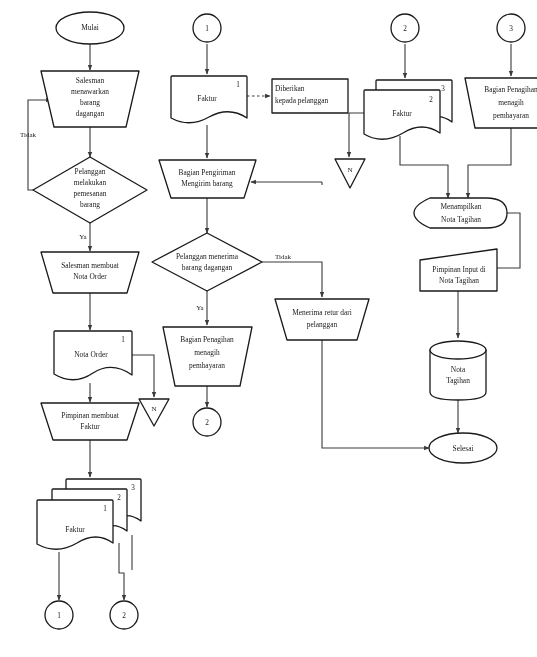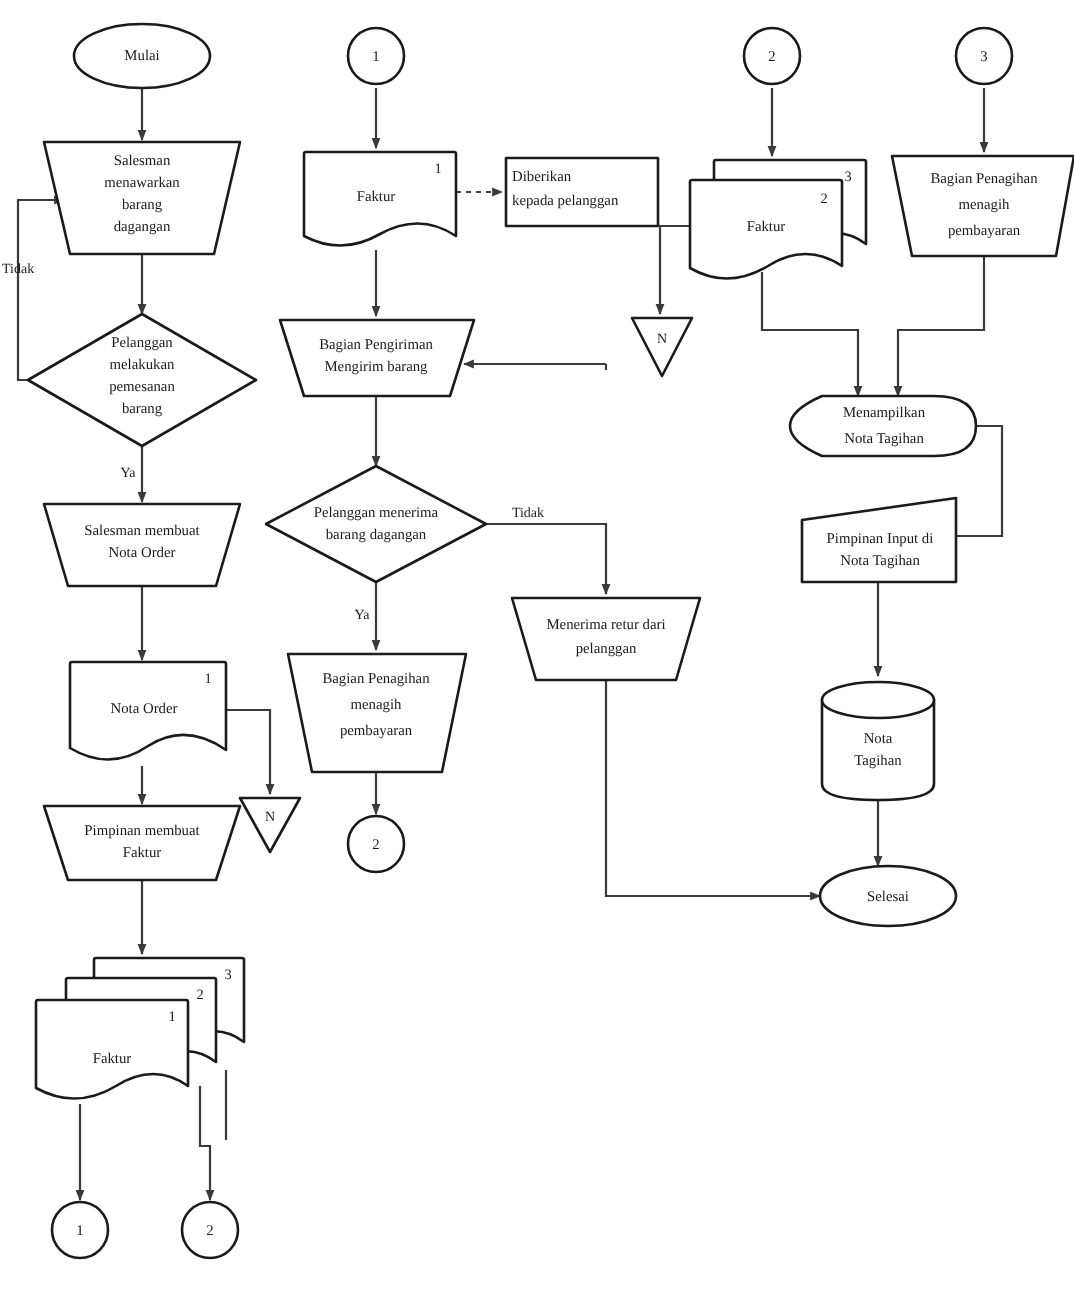--- a/index.html
+++ b/index.html
@@ -11,20 +11,21 @@
     width: 537px;
     height: 657px;
     overflow: hidden;
     font-family: "Liberation Serif", "DejaVu Serif", serif;
   }
   #flowchart-root {
     position: relative;
     width: 485px;
     height: 657px;
     background: #ffffff;
+    margin-left: 19px;
   }
   svg#chart {
     display: block;
     width: 537px;
     height: 657px;
   }
   .shape {
     fill: #ffffff;
     stroke: #1a1a1a;
     stroke-width: 1.3;

